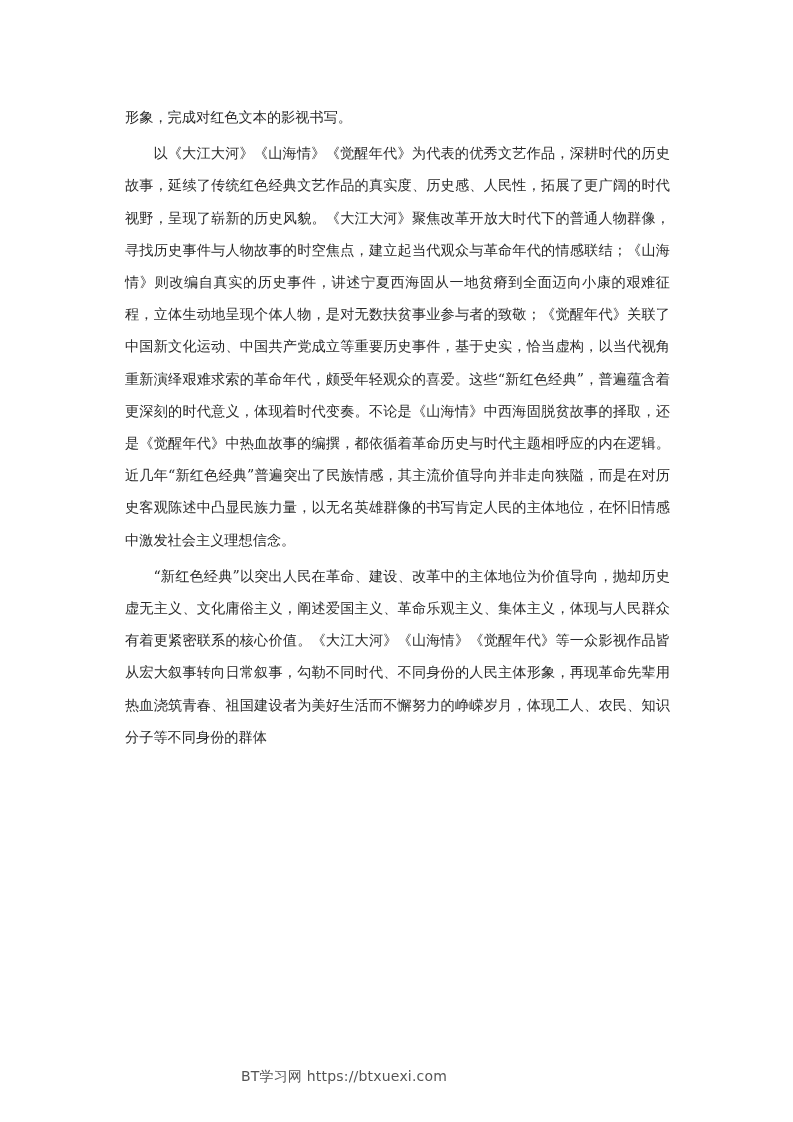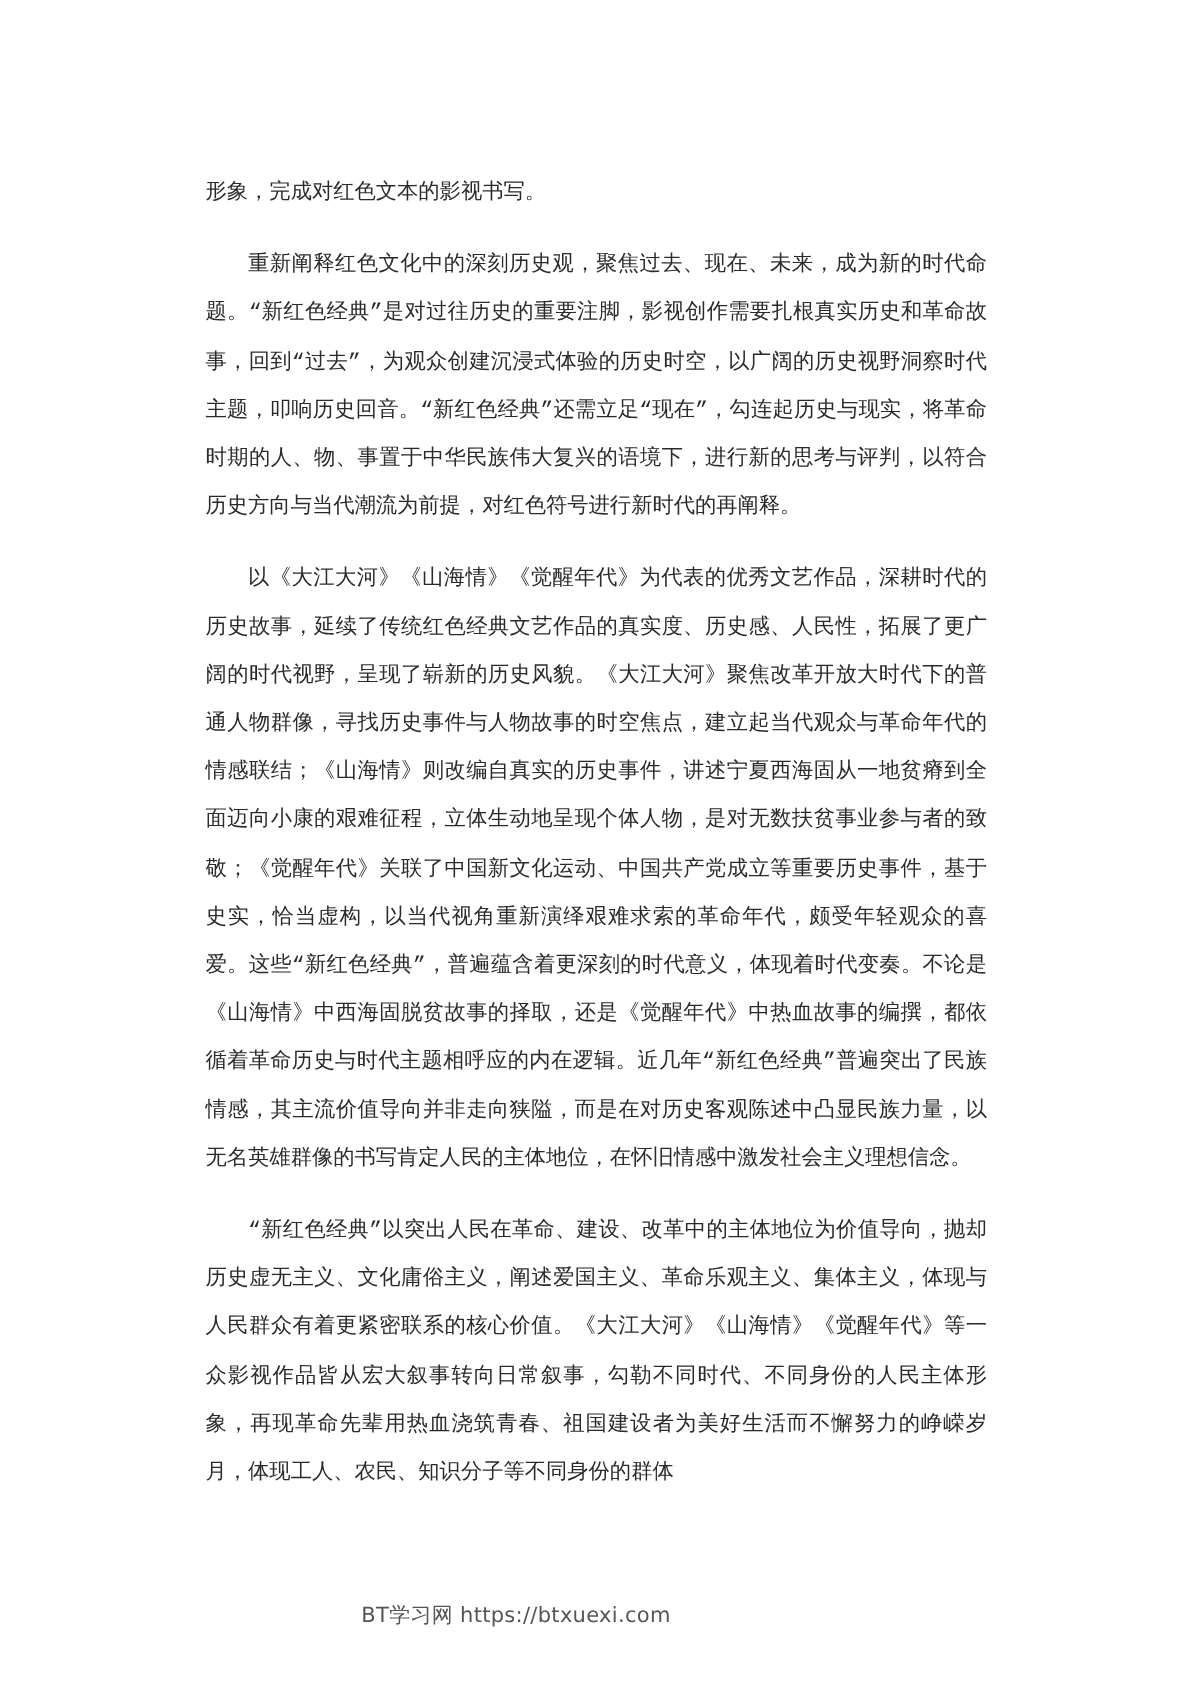--- a/index.html
+++ b/index.html
@@ -3,31 +3,30 @@
 <meta charset="utf-8">
 <style>
   html, body { margin:0; padding:0; background:#ffffff; }
   body { width:793px; height:1122px; position:relative; overflow:hidden; }
   .page {
     position:absolute; left:121px; top:97px; width:553px;
     font-family:"DejaVu Serif", "Liberation Serif", serif;
     font-size:14.2px; line-height:32.2px; color:#2a2a2a;
     text-align:justify; text-justify:inter-character;
   }
-  .para { margin:16px;font-family:Liberation Mono, monospace; }
+  .para { margin:4px; }
   .para.indent { text-indent:2em; }
   .footer {
     position:absolute; left:0; width:688px; top:1068px; text-align:center;
     font-family:"DejaVu Sans", "Liberation Sans", sans-serif;
     font-size:14px; color:#555555; letter-spacing:0.2px;
   }
 </style>
 </head>
 <body>
 
 <div class="page">
   <p class="para">形象，完成对红色文本的影视书写。</p>
-  <p class="para indent">重新阐释红色文化中的深刻历史观，聚焦过去、现在、未来，成为新的时代命题。“新红色经典”是对过往历史的重要注脚，影视创作需要扎根真实历史和革命故事，回到“过去”，为观众创建沉浸式体验的历史时空，以广阔的历史视野洞察时代主题，叩响历史回音。“新红色经典”还需立足“现在”，勾连起历史与现实，将革命时期的人、物、事置于中华民族伟大复兴的语境下，进行新的思考与评判，以符合历史方向与当代潮流为前提，对红色符号进行新时代的再阐释。</p>
   <p class="para indent">以《大江大河》《山海情》《觉醒年代》为代表的优秀文艺作品，深耕时代的历史故事，延续了传统红色经典文艺作品的真实度、历史感、人民性，拓展了更广阔的时代视野，呈现了崭新的历史风貌。《大江大河》聚焦改革开放大时代下的普通人物群像，寻找历史事件与人物故事的时空焦点，建立起当代观众与革命年代的情感联结；《山海情》则改编自真实的历史事件，讲述宁夏西海固从一地贫瘠到全面迈向小康的艰难征程，立体生动地呈现个体人物，是对无数扶贫事业参与者的致敬；《觉醒年代》关联了中国新文化运动、中国共产党成立等重要历史事件，基于史实，恰当虚构，以当代视角重新演绎艰难求索的革命年代，颇受年轻观众的喜爱。这些“新红色经典”，普遍蕴含着更深刻的时代意义，体现着时代变奏。不论是《山海情》中西海固脱贫故事的择取，还是《觉醒年代》中热血故事的编撰，都依循着革命历史与时代主题相呼应的内在逻辑。近几年“新红色经典”普遍突出了民族情感，其主流价值导向并非走向狭隘，而是在对历史客观陈述中凸显民族力量，以无名英雄群像的书写肯定人民的主体地位，在怀旧情感中激发社会主义理想信念。</p>
   <p class="para indent">“新红色经典”以突出人民在革命、建设、改革中的主体地位为价值导向，抛却历史虚无主义、文化庸俗主义，阐述爱国主义、革命乐观主义、集体主义，体现与人民群众有着更紧密联系的核心价值。《大江大河》《山海情》《觉醒年代》等一众影视作品皆从宏大叙事转向日常叙事，勾勒不同时代、不同身份的人民主体形象，再现革命先辈用热血浇筑青春、祖国建设者为美好生活而不懈努力的峥嵘岁月，体现工人、农民、知识分子等不同身份的群体</p>
 </div>
 
 <div class="footer">BT学习网 https://btxuexi.com</div>
 
 </body></html>

